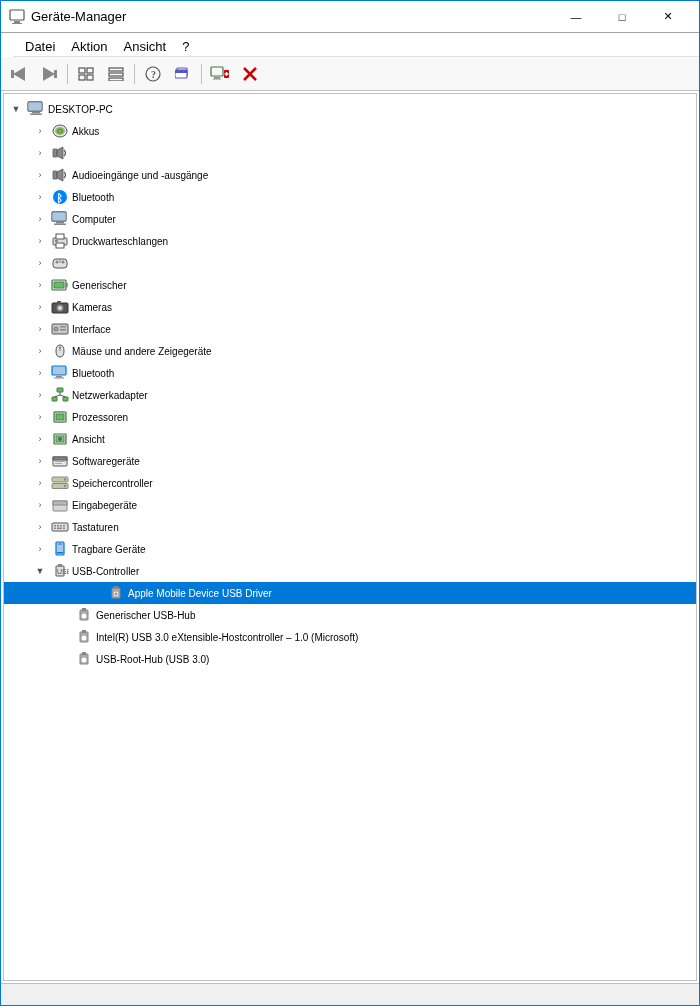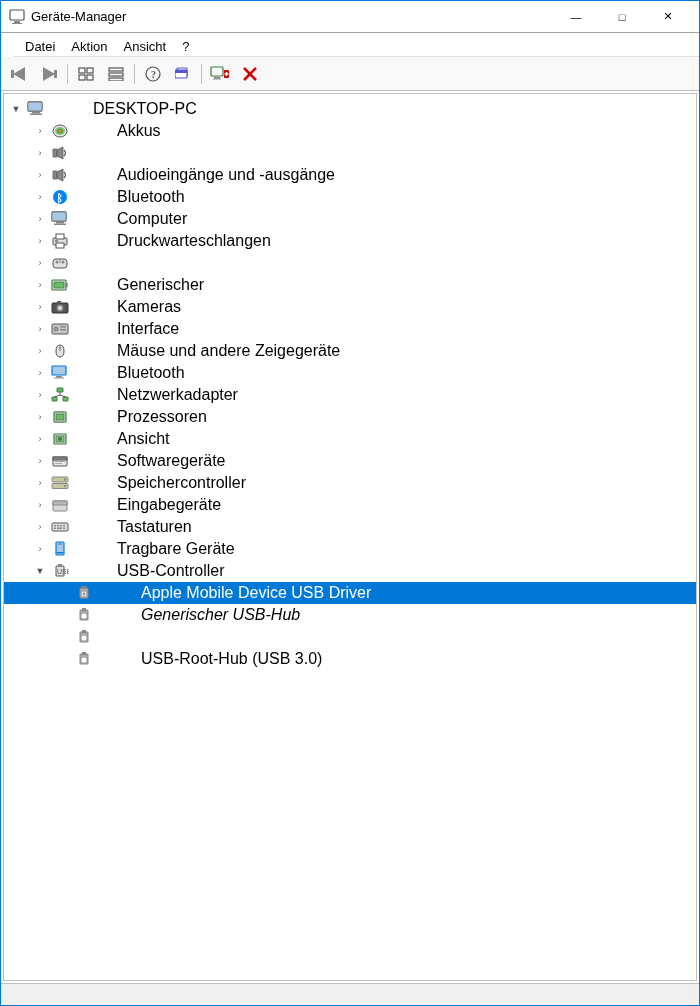--- a/index.html
+++ b/index.html
@@ -135,22 +135,21 @@
       width: 18px;
       height: 18px;
       margin: 0 3px;
       display: flex;
       align-items: center;
       justify-content: center;
       flex-shrink: 0;
       font-size: 14px;
     }
     .item-label {
-      font-size: 16px;
-      margin-left: 45px;
+      font-size: 10px;
     }
     .status-bar {
       height: 22px;
       border-top: 1px solid #c0c0c0;
       display: flex;
       align-items: center;
       padding: 0 4px;
       background: #f0f0f0;
       font-size: 12px;
     }
@@ -532,54 +531,55 @@
           <svg width="18" height="16" viewBox="0 0 18 16">
             <rect x="5" y="3" width="8" height="10" rx="0.5" fill="#e0e0e0" stroke="#555" stroke-width="1"></rect>
             <rect x="7" y="1" width="4" height="3" fill="#888"></rect>
             <path d="M9,13 L9,15 L7,15 L9,17" fill="none" stroke="#555" stroke-width="1" display="none"></path>
             <text x="6" y="11" font-size="7" fill="#555">USB</text>
           </svg>
         </div>
         <span class="item-label">USB-Controller</span>
       </div>
 
-      <div class="tree-item selected-focus" style="padding-left:52px;">
+      <div class="tree-item selected-focus" style="padding-left:84px;">
         <div class="expander" style="color:transparent;">›</div>
         <div class="item-icon">
           <svg width="18" height="16" viewBox="0 0 18 16">
             <rect x="5" y="3" width="8" height="10" rx="0.5" fill="#aaa" stroke="#888" stroke-width="1"></rect>
             <rect x="7" y="1" width="4" height="3" fill="#888"></rect>
             <circle cx="9" cy="9" r="2.5" fill="white"></circle>
             <path d="M9,6.5 L9,11.5 M6.5,9 L11.5,9" stroke="#888" stroke-width="1"></path>
           </svg>
         </div>
         <span class="item-label" style="color:white;">Apple Mobile Device USB Driver</span>
       </div>
 
-      <div class="tree-item" style="padding-left:52px;font-style:italic;">
+      <div class="tree-item" style="padding-left:52px;">
         <div class="expander" style="color:transparent;">›</div>
         <div class="item-icon">
           <svg width="18" height="16" viewBox="0 0 18 16">
             <rect x="5" y="3" width="8" height="10" rx="0.5" fill="#aaa" stroke="#888" stroke-width="1"></rect>
             <rect x="7" y="1" width="4" height="3" fill="#888"></rect>
             <circle cx="9" cy="9" r="2.5" fill="white"></circle>
           </svg>
         </div>
         <span class="item-label">Generischer USB-Hub</span>
       </div>
 
       <div class="tree-item" style="padding-left:52px;">
         <div class="expander" style="color:transparent;">›</div>
         <div class="item-icon">
           <svg width="18" height="16" viewBox="0 0 18 16">
             <rect x="5" y="3" width="8" height="10" rx="0.5" fill="#aaa" stroke="#888" stroke-width="1"></rect>
             <rect x="7" y="1" width="4" height="3" fill="#888"></rect>
             <circle cx="9" cy="9" r="2.5" fill="white"></circle>
           </svg>
         </div>
+        <span class="item-label">Intel(R) USB 3.0 eXtensible-Hostcontroller – 1.0 (Microsoft)</span>
       </div>
 
       <div class="tree-item" style="padding-left:52px;">
         <div class="expander" style="color:transparent;">›</div>
         <div class="item-icon">
           <svg width="18" height="16" viewBox="0 0 18 16">
             <rect x="5" y="3" width="8" height="10" rx="0.5" fill="#aaa" stroke="#888" stroke-width="1"></rect>
             <rect x="7" y="1" width="4" height="3" fill="#888"></rect>
             <circle cx="9" cy="9" r="2.5" fill="white"></circle>
           </svg>

